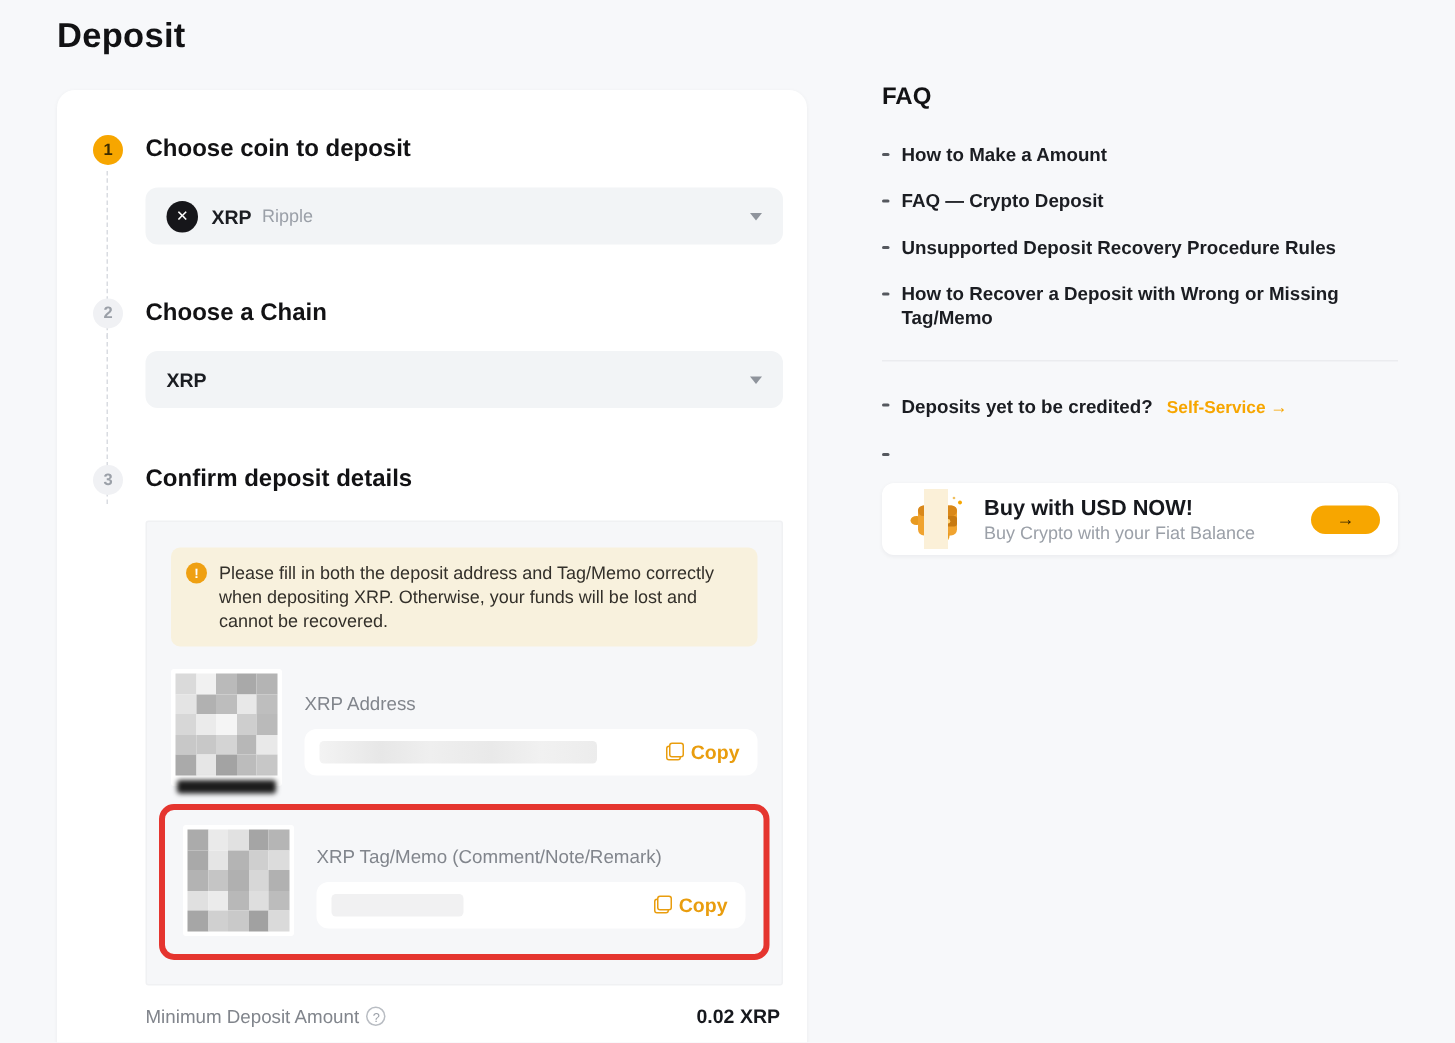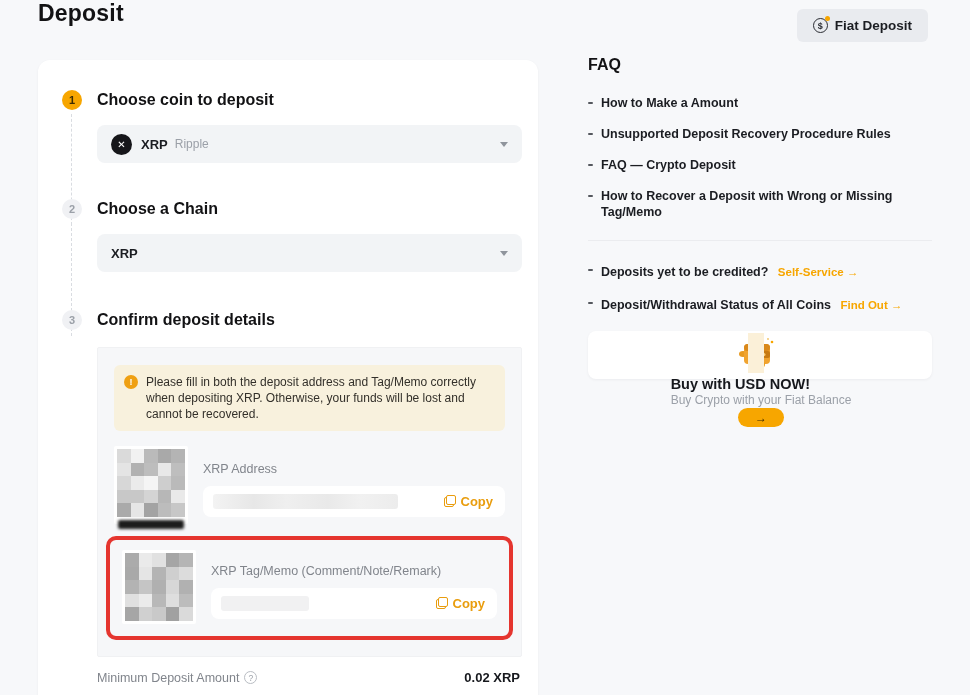--- a/index.html
+++ b/index.html
@@ -9,21 +9,21 @@
     --gray:#81858c;
     --field:#f2f4f6;
     --panel:#f6f7f9;
   }
   *{box-sizing:border-box;margin:0;padding:0;}
   html,body{background:#f7f8fa;}
   body{font-family:"Liberation Sans","DejaVu Sans",sans-serif;color:var(--ink);}
   .screen{position:relative;width:970px;height:695px;background:#f7f8fa;overflow:hidden;}
 
   
-  .page-title{position:absolute;left:38px;top:0;font-size:23px;font-weight:bold;letter-spacing:.2px;}
+  .page-title{position:absolute;left:38px;top:10px;font-size:23px;font-weight:bold;letter-spacing:.2px;}
   .fiat-btn{position:absolute;right:42px;top:9px;height:33px;display:flex;align-items:center;gap:7px;
     background:#e9ebef;border:none;border-radius:6px;padding:0 16px;font-size:13.5px;font-weight:bold;
     color:#1b1d22;cursor:pointer;font-family:inherit;}
   .fiat-ico{position:relative;width:15px;height:15px;border:1.6px solid #2b2d33;border-radius:50%;
     display:flex;align-items:center;justify-content:center;font-size:9px;font-weight:bold;color:#2b2d33;}
   .fiat-ico::before{content:"$";}
   .fiat-ico::after{content:"";position:absolute;top:-3px;right:-3px;width:5px;height:5px;border-radius:50%;
     background:var(--accent);}
 
   
@@ -96,41 +96,37 @@
   .faq{position:absolute;left:588px;top:56px;width:344px;}
   .faq-title{font-size:16px;font-weight:bold;margin-bottom:21px;}
   .faq-item{display:flex;align-items:flex-start;gap:8px;margin-bottom:15px;cursor:pointer;}
   .bullet{flex:0 0 auto;width:5px;height:2px;background:#55585e;border-radius:1px;margin-top:7px;}
   .faq-link{font-size:12.5px;font-weight:bold;color:#1b1d22;line-height:16px;}
   .faq-divider{border:none;border-top:1px solid #ebecef;margin:20px 0 21px;}
   .action-text{font-size:12.5px;font-weight:bold;color:#1b1d22;line-height:16px;}
   .action-link{font-size:11.5px;font-weight:bold;color:var(--accent);margin-left:5px;cursor:pointer;}
 
   .banner{margin-top:18px;background:#fff;border-radius:8px;box-shadow:0 1px 3px rgba(20,22,30,.05);
-    height:48px;display:flex;align-items:center;padding:0 12px 0 14px;cursor:pointer;flex-direction:column;}
+    height:48px;display:flex;align-items:center;padding:0 12px 0 14px;cursor:pointer;}
   .wallet-wrap{position:relative;width:44px;height:44px;flex:0 0 auto;margin-right:10px;display:flex;
     align-items:center;justify-content:center;}
   .wallet-wrap::before{content:"";position:absolute;left:14px;top:2px;width:16px;height:40px;background:#fbf0d8;}
   .banner-txt{flex:1;min-width:0;}
   .banner-title{font-size:14.5px;font-weight:bold;color:#16181d;line-height:18px;}
   .banner-sub{font-size:12px;color:#9ba0a8;line-height:15px;}
   .banner-cta{flex:0 0 auto;width:46px;height:19px;border:none;border-radius:10px;background:var(--accent);
     color:#2b1f00;font-size:12px;display:flex;align-items:center;justify-content:center;cursor:pointer;}
 </style>
 </head>
 <body>
 
 <div class="screen">
 
   <div class="page-title">Deposit</div>
 
-  <button class="fiat-btn">
-    <span class="fiat-ico"></span>
-    <span>Fiat Deposit</span>
-  </button>
 
   <div class="card">
 
     <div class="step">
       <span class="step-line"></span>
       <span class="step-circle active">1</span>
       <div class="step-title">Choose coin to deposit</div>
       <div class="step-body">
         <div class="select-field">
           <span class="coin-logo"></span>
@@ -270,46 +266,42 @@
 
   <div class="faq">
     <div class="faq-title">FAQ</div>
 
     <div class="faq-item">
       <span class="bullet"></span>
       <span class="faq-link">How to Make a Amount</span>
     </div>
     <div class="faq-item">
       <span class="bullet"></span>
+      <span class="faq-link">FAQ — Crypto Deposit</span>
+    </div>
+    <div class="faq-item">
+      <span class="bullet"></span>
       <span class="faq-link">Unsupported Deposit Recovery Procedure Rules</span>
-    </div>
-    <div class="faq-item">
-      <span class="bullet"></span>
-      <span class="faq-link">FAQ — Crypto Deposit</span>
     </div>
     <div class="faq-item">
       <span class="bullet"></span>
       <span class="faq-link">How to Recover a Deposit with Wrong or Missing Tag/Memo</span>
     </div>
 
     <hr class="faq-divider">
 
     <div class="faq-item">
       <span class="bullet"></span>
       <span>
         <span class="action-text">Deposits yet to be credited?</span>
         <span class="action-link">Self-Service →</span>
       </span>
     </div>
     <div class="faq-item">
       <span class="bullet"></span>
-      <span>
-        <span class="action-text">Deposit/Withdrawal Status of All Coins</span>
-        <span class="action-link">Find Out →</span>
-      </span>
     </div>
 
     <div class="banner">
       <span class="wallet-wrap">
         <svg width="38" height="34" viewBox="0 0 38 34">
           <ellipse cx="6" cy="18" rx="4" ry="3" fill="#e89a21"></ellipse>
           <rect x="7" y="8" width="26" height="20" rx="4" fill="#f0a32f"></rect>
           <rect x="7" y="8" width="26" height="7" rx="3.5" fill="#d9881a"></rect>
           <rect x="24" y="15" width="9" height="7" rx="2" fill="#c77a12"></rect>
           <circle cx="27" cy="18.5" r="1.5" fill="#ffd37a"></circle>

